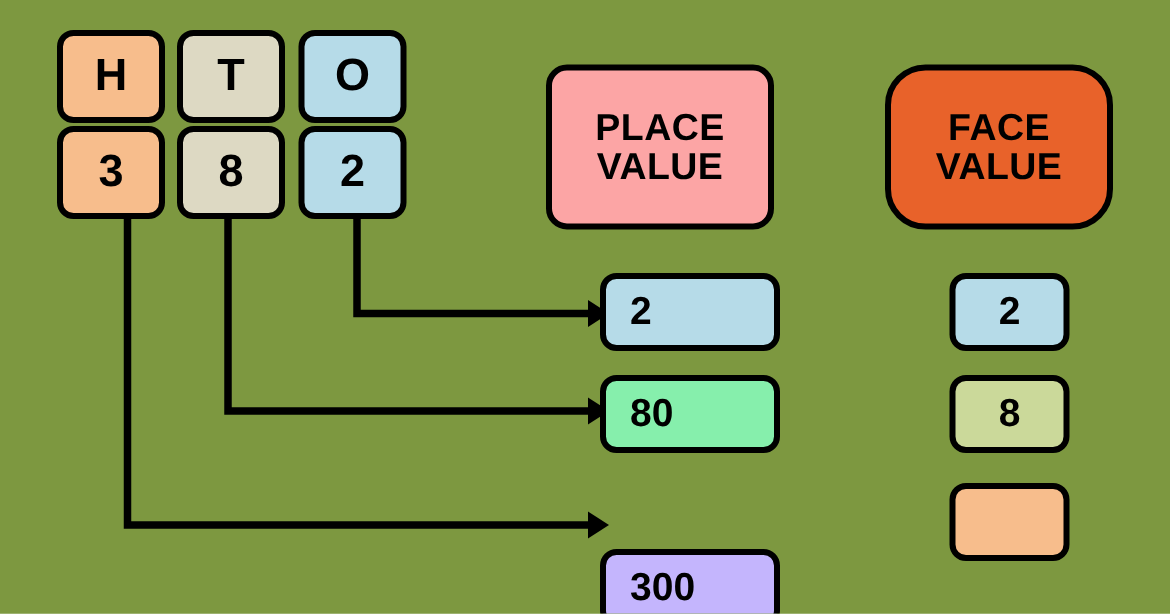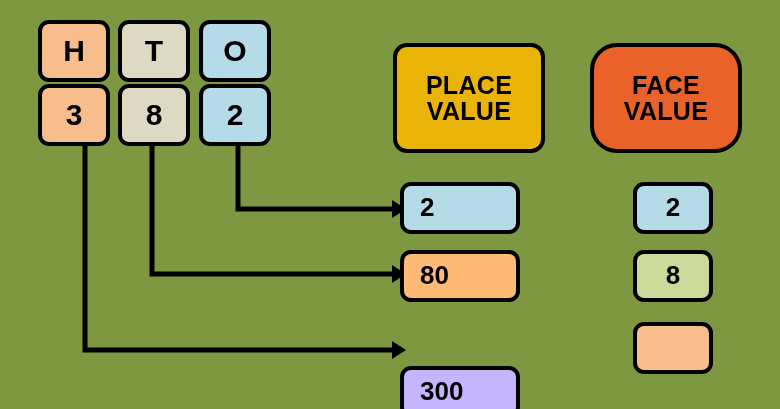--- a/index.html
+++ b/index.html
@@ -120,33 +120,33 @@
   <div class="box digit" style="left:38px; top:84px; background:#f7bd8c;">
     <span>3</span>
   </div>
   <div class="box digit" style="left:118px; top:84px; background:#ddd9c3;">
     <span>8</span>
   </div>
   <div class="box digit" style="left:199px; top:84px; background:#b6dbe8;">
     <span>2</span>
   </div>
 
-  <div class="box cat-header" style="left:393px; top:43px; background:#eab308;">
+  <div class="box cat-header" style="left:364px; top:43px; background:#fca5a5;">
     <span>PLACE</span>
     <span>VALUE</span>
   </div>
   <div class="box cat-header" style="left:590px; top:43px; background:#e8622a;border-radius:27px;">
     <span>FACE</span>
     <span>VALUE</span>
   </div>
 
   <div class="box pv-box" style="top:182px; background:#b6dbe8;">
     <span>2</span>
   </div>
-  <div class="box pv-box" style="top:250px; background:#fdba74;">
+  <div class="box pv-box" style="top:250px; background:#86efac;">
     <span>80</span>
   </div>
   <div class="box pv-box" style="top:322px; background:#c4b5fd;margin-top:44px;">
     <span>300</span>
   </div>
 
   <div class="box fv-box" style="top:182px; background:#b6dbe8;">
     <span>2</span>
   </div>
   <div class="box fv-box" style="top:250px; background:#cbd99a;">

